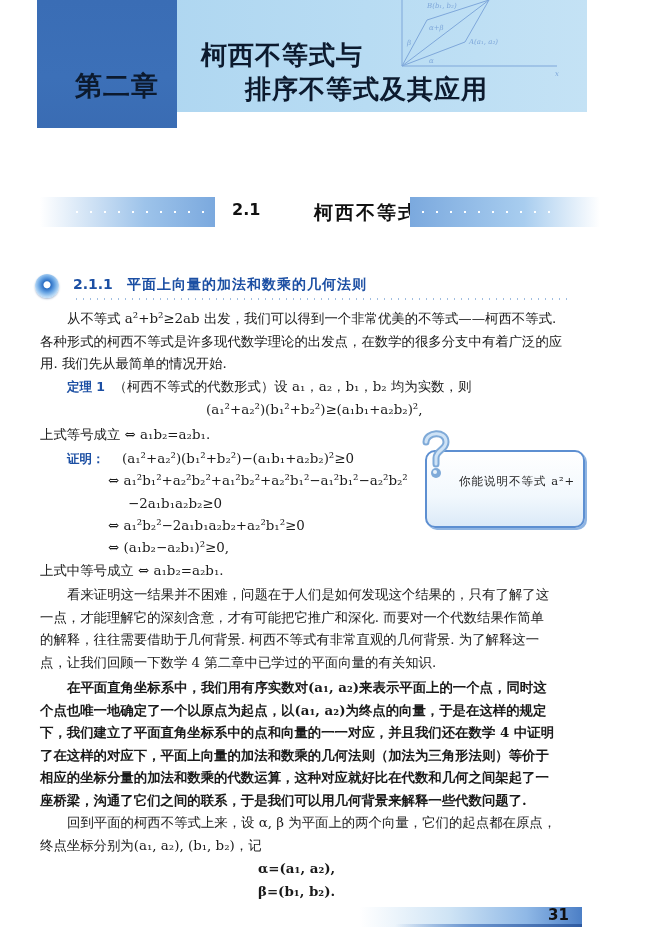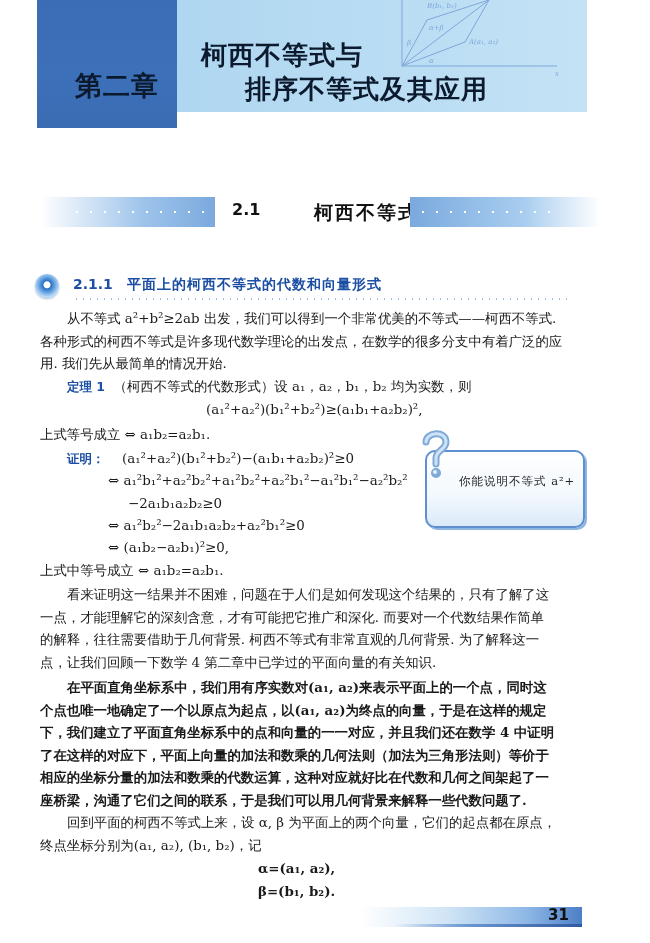--- a/index.html
+++ b/index.html
@@ -162,21 +162,21 @@
   <span class="section-number">2.1</span>
   <span class="section-title">柯西不等式</span>
   <div class="banner-right">
       <div class="banner-dots"></div>
     </div>
 </div>
 
 <div class="subsection">
   <div class="subsection-bullet"></div>
   <span class="subsection-number">2.1.1</span>
-  <span class="subsection-title">平面上的柯西不等式的代数和向量形式</span>
+  <span class="subsection-title">平面上向量的加法和数乘的几何法则</span>
   <div class="subsection-rule"></div>
 </div>
 
 <div class="para" style="top:308px;">
   <span class="line indent">从不等式 a²+b²≥2ab 出发，我们可以得到一个非常优美的不等式——柯西不等式.</span>
   <span class="line">各种形式的柯西不等式是许多现代数学理论的出发点，在数学的很多分支中有着广泛的应</span>
   <span class="line">用. 我们先从最简单的情况开始.</span>
 </div>
 
 <div class="para" style="top:376px;">

